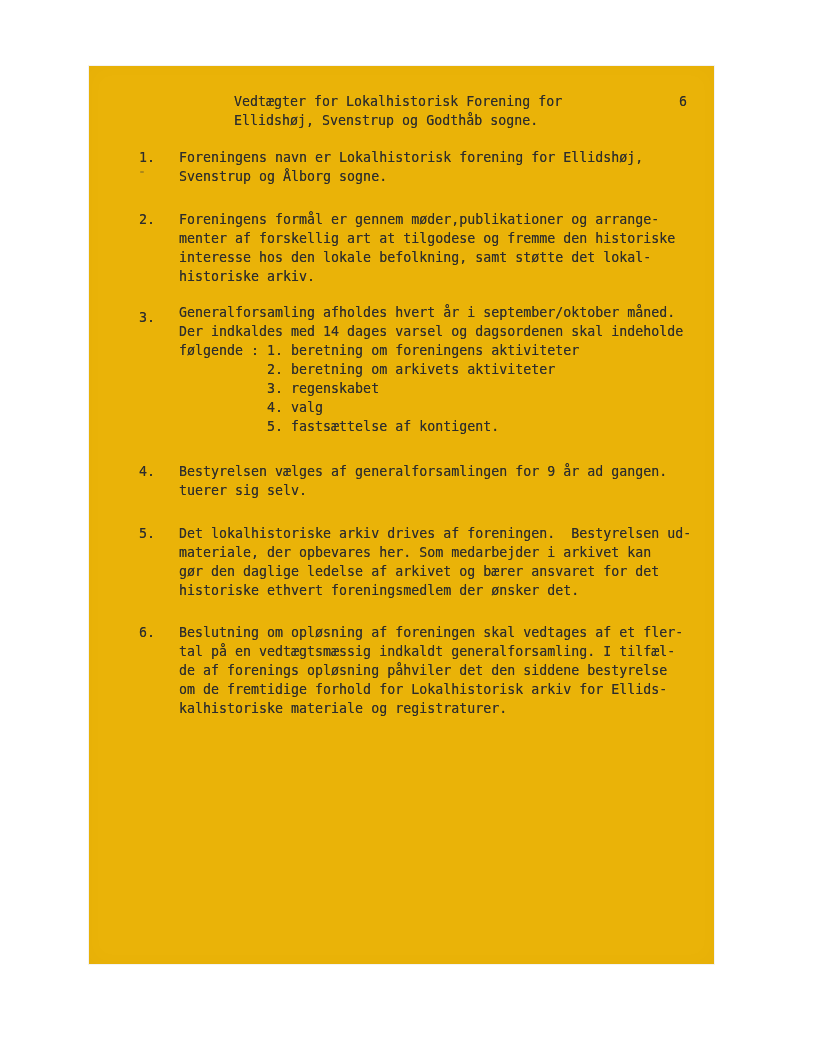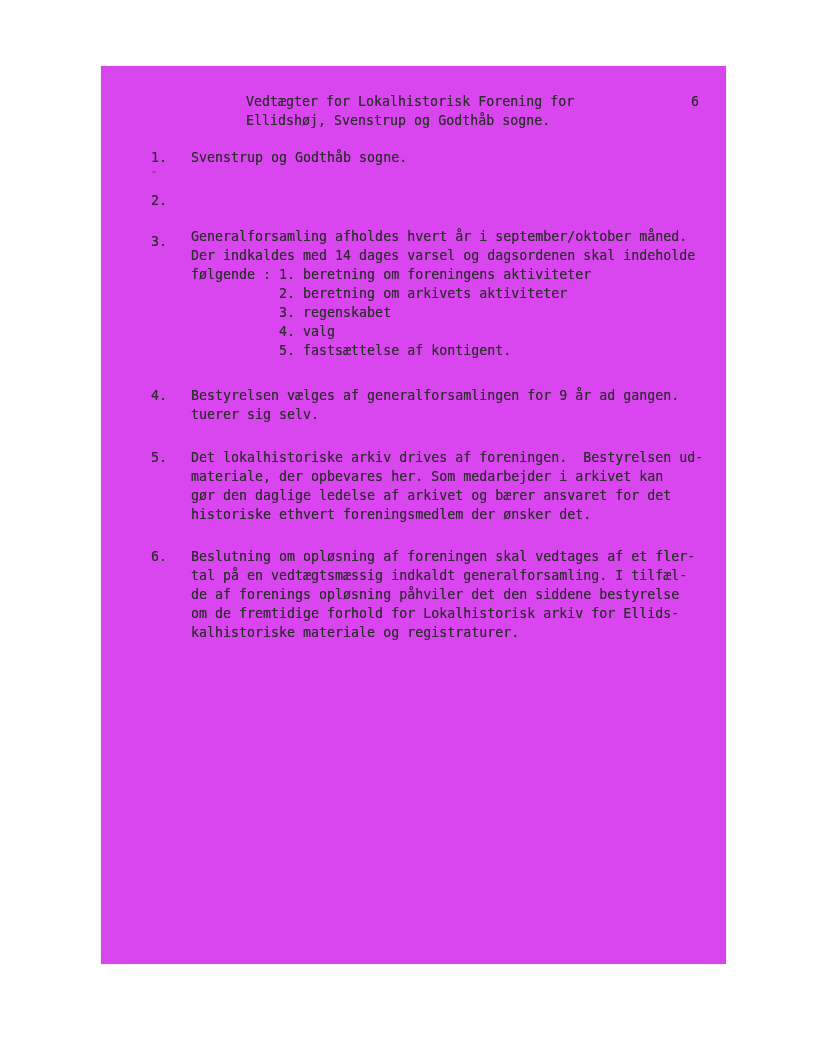--- a/index.html
+++ b/index.html
@@ -7,25 +7,25 @@
   .viewport {
     position: relative;
     width: 816px;
     height: 1056px;
     background: #ffffff;
     overflow: hidden;
     font-family: "DejaVu Sans Mono", "Liberation Mono", monospace;
   }
   .scan-page {
     position: absolute;
-    left: 100px;
+    left: 88px;
     top: 65px;
     width: 627px;
     height: 900px;
-    background: #d946ef;
+    background: #eab308;
     border: 1px solid #f3f3f3;
     box-shadow: inset 0 0 22px rgba(0,0,0,0.02);
   }
   .doc-content {
     position: relative;
     padding-top: 26px;
     font-size: 13.3px;
     line-height: 19px;
     color: #2d2d2d;
     text-shadow: 0 0 0.5px rgba(45,45,45,0.65);
@@ -64,26 +64,33 @@
 
       <div class="doc-header">
         <div class="line">Vedtægter for Lokalhistorisk Forening for</div>
         <div class="line">Ellidshøj, Svenstrup og Godthåb sogne.</div>
         <div class="page-number line">6</div>
       </div>
 
       <div class="doc-item i1">
         <div class="item-num line">1.</div>
         <div class="item-body">
-          <div class="line">Svenstrup og Godthåb sogne.</div>
+          <div class="line">Foreningens navn er Lokalhistorisk forening for Ellidshøj,</div>
+          <div class="line">Svenstrup og Ålborg sogne.</div>
         </div>
       </div>
 
       <div class="doc-item i2">
         <div class="item-num line">2.</div>
+        <div class="item-body">
+          <div class="line">Foreningens formål er gennem møder,publikationer og arrange-</div>
+          <div class="line">menter af forskellig art at tilgodese og fremme den historiske</div>
+          <div class="line">interesse hos den lokale befolkning, samt støtte det lokal-</div>
+          <div class="line">historiske arkiv.</div>
+        </div>
       </div>
 
       <div class="doc-item i3">
         <div class="item-num num-low line">3.</div>
         <div class="item-body">
           <div class="line">Generalforsamling afholdes hvert år i september/oktober måned.</div>
           <div class="line">Der indkaldes med 14 dages varsel og dagsordenen skal indeholde</div>
           <div class="line">følgende : 1. beretning om foreningens aktiviteter</div>
           <div class="line">           2. beretning om arkivets aktiviteter</div>
           <div class="line">           3. regenskabet</div>

